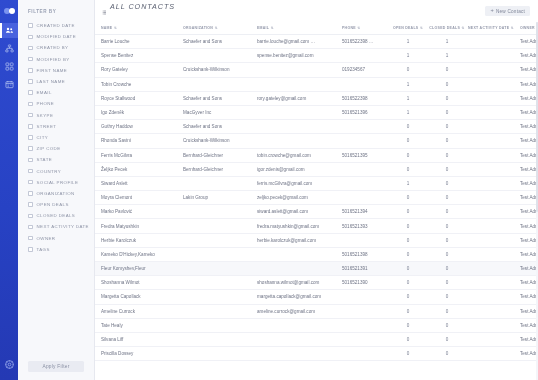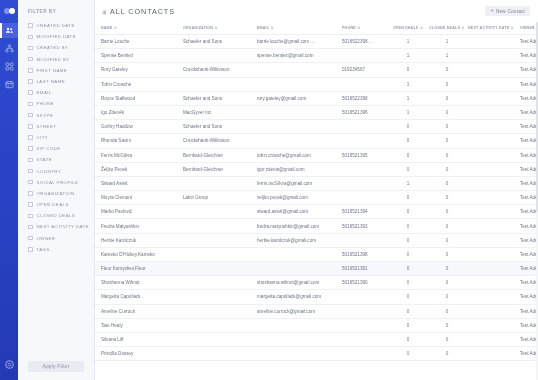--- a/index.html
+++ b/index.html
@@ -56,21 +56,21 @@
     color:#8a90a3; font-size: 4.8px; letter-spacing:.25px; font-family:"Liberation Sans",sans-serif;
     cursor:pointer;
   }
 
   
   .main { flex: 1 1 auto; height: 380px; background:#ffffff; position: relative; overflow: hidden; }
   .topbar {
     height: 22px; display:flex; align-items:center; justify-content:space-between;
     padding: 0 8px 0 6px;
   }
-  .page-title-wrap { display:flex; align-items:center; gap:3px; }
+  .page-title-wrap { display:flex; gap:3px;font-style:italic; }
   .page-title { font-size:7.2px; letter-spacing:.95px; color:#5b6172; font-weight:400; }
   .new-btn {
     display:flex; align-items:center; gap:2px;
     background:#eef0f5; border:none; border-radius:1.5px; height:10px; padding:0 5px;
     color:#7e8497; font-size:4.7px; letter-spacing:.2px; cursor:pointer;
     font-family:"Liberation Sans",sans-serif;
   }
   .plus { font-size:5.6px; line-height:1; }
 
   

